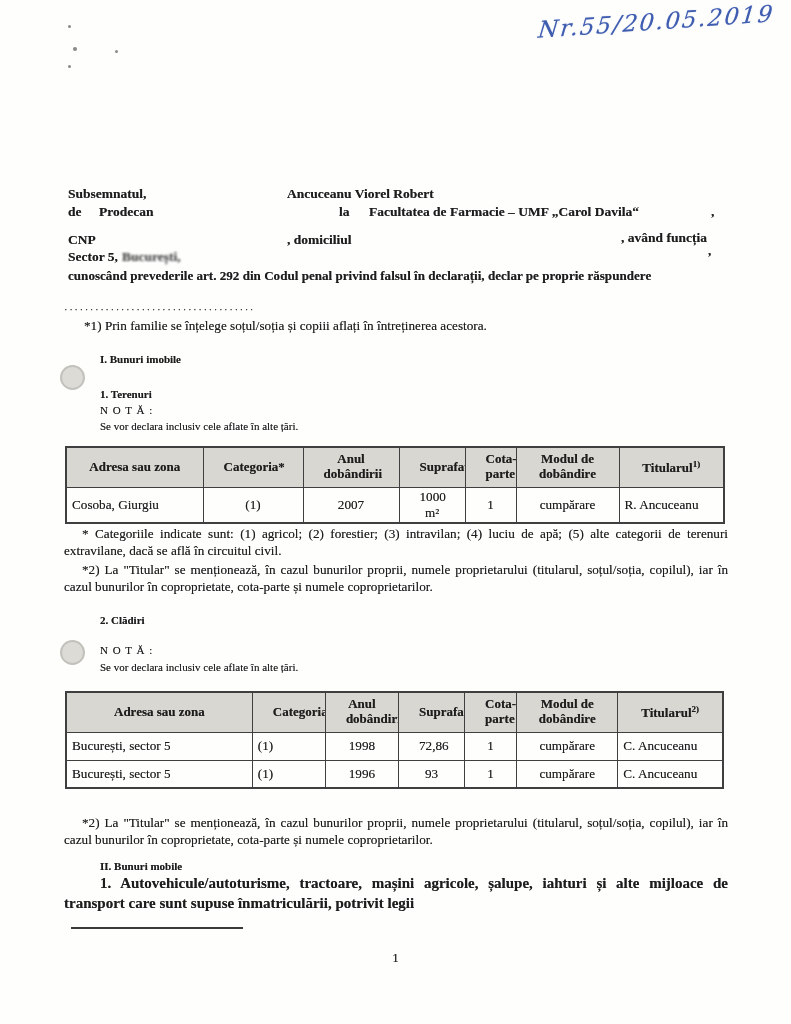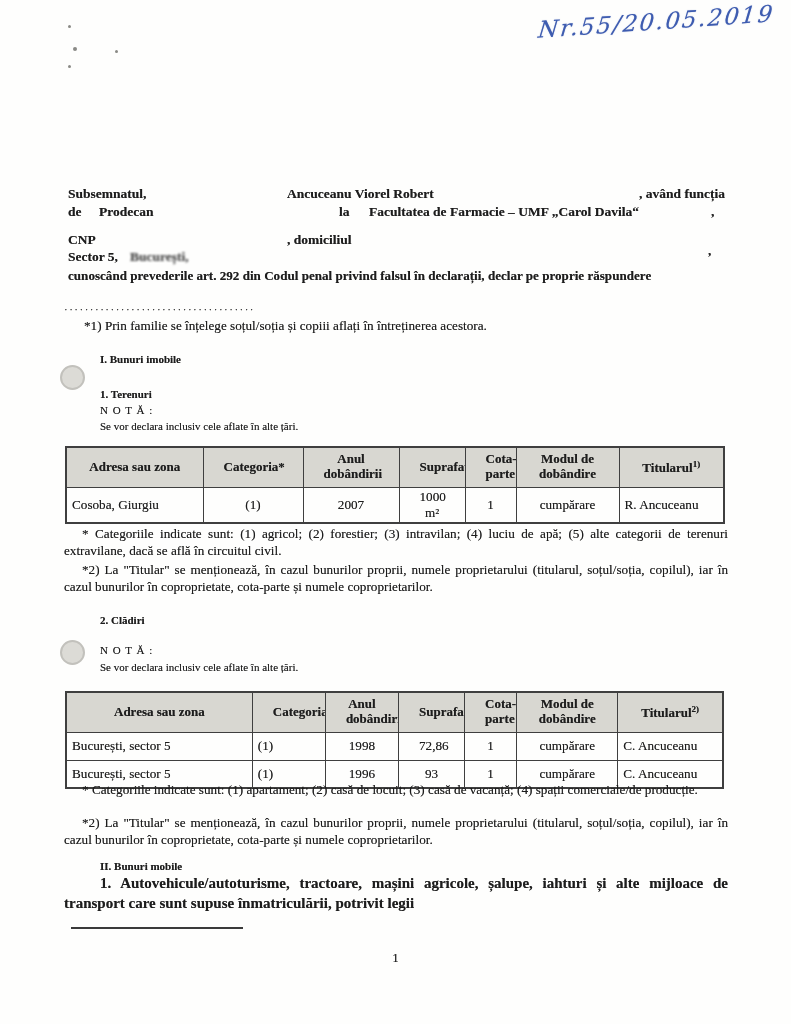--- a/index.html
+++ b/index.html
@@ -76,39 +76,39 @@
 
   <div class="speck" style="top:25px;left:68px;"></div>
   <div class="speck" style="top:47px;left:73px;width:4px;height:4px;"></div>
   <div class="speck" style="top:50px;left:115px;"></div>
   <div class="speck" style="top:65px;left:68px;"></div>
 
 
   <div class="intro-line bold" style="top:186px;">
     <span class="abs" style="left:0;">Subsemnatul,</span>
     <span class="abs" style="left:219px;">Ancuceanu Viorel Robert</span>
-    <span class="abs" style="left:571px;">, având funcția</span>
+    <span class="abs" style="left:553px;margin-top:44px;">, având funcția</span>
   </div>
 
   <div class="intro-line bold" style="top:204px;">
     <span class="abs" style="left:0;">de</span>
     <span class="abs" style="left:31px;">Prodecan</span>
     <span class="abs" style="left:271px;">la</span>
     <span class="abs" style="left:301px;">Facultatea de Farmacie – UMF „Carol Davila“</span>
     <span class="abs" style="left:643px;">,</span>
   </div>
 
   <div class="intro-line bold" style="top:232px;">
     <span class="abs" style="left:0;">CNP</span>
     <span class="abs" style="left:219px;">, domiciliul</span>
   </div>
 
   <div class="intro-line bold" style="top:249px;">
     <span class="abs" style="left:0;">Sector 5,</span>
-    <span class="abs blurred" style="left:62px;text-align:right;">București,</span>
+    <span class="abs blurred" style="left:54px;text-align:right;">București,</span>
   </div>
   <span class="sup-comma bold" style="top:243px;left:708px;">,</span>
 
   <div class="intro-line bold" style="top:268px;font-size:13.1px;">cunoscând prevederile art. 292 din Codul penal privind falsul în declarații, declar pe proprie răspundere</div>
 
 
   <div class="dotted-line" style="top:303px;">·····································</div>
 
   <div class="para" style="top:317px;text-indent:20px;">*1) Prin familie se înțelege soțul/soția și copiii aflați în întreținerea acestora.</div>
 
@@ -196,21 +196,20 @@
         <td class="left">(1)</td>
         <td>1996</td>
         <td>93</td>
         <td>1</td>
         <td>cumpărare</td>
         <td class="left">C. Ancuceanu</td>
       </tr>
     </tbody>
   </table>
 
-  <div class="para" style="top:781px;">* Categoriile indicate sunt: (1) apartament; (2) casă de locuit; (3) casă de vacanță; (4) spații comerciale/de producție.</div>
   <div class="para" style="top:814px;">*2) La "Titular" se menționează, în cazul bunurilor proprii, numele proprietarului (titularul, soțul/soția, copilul), iar în cazul bunurilor în coproprietate, cota-parte și numele coproprietarilor.</div>
 
   <div class="heading" style="top:860px;">II. Bunuri mobile</div>
   <div class="para bold" style="top:874px;text-indent:36px;font-size:15px;">1. Autovehicule/autoturisme, tractoare, mașini agricole, șalupe, iahturi și alte mijloace de transport care sunt supuse înmatriculării, potrivit legii</div>
 
   <div class="footer-line"></div>
   <div class="page-number">1</div>
 
 </div>
 

